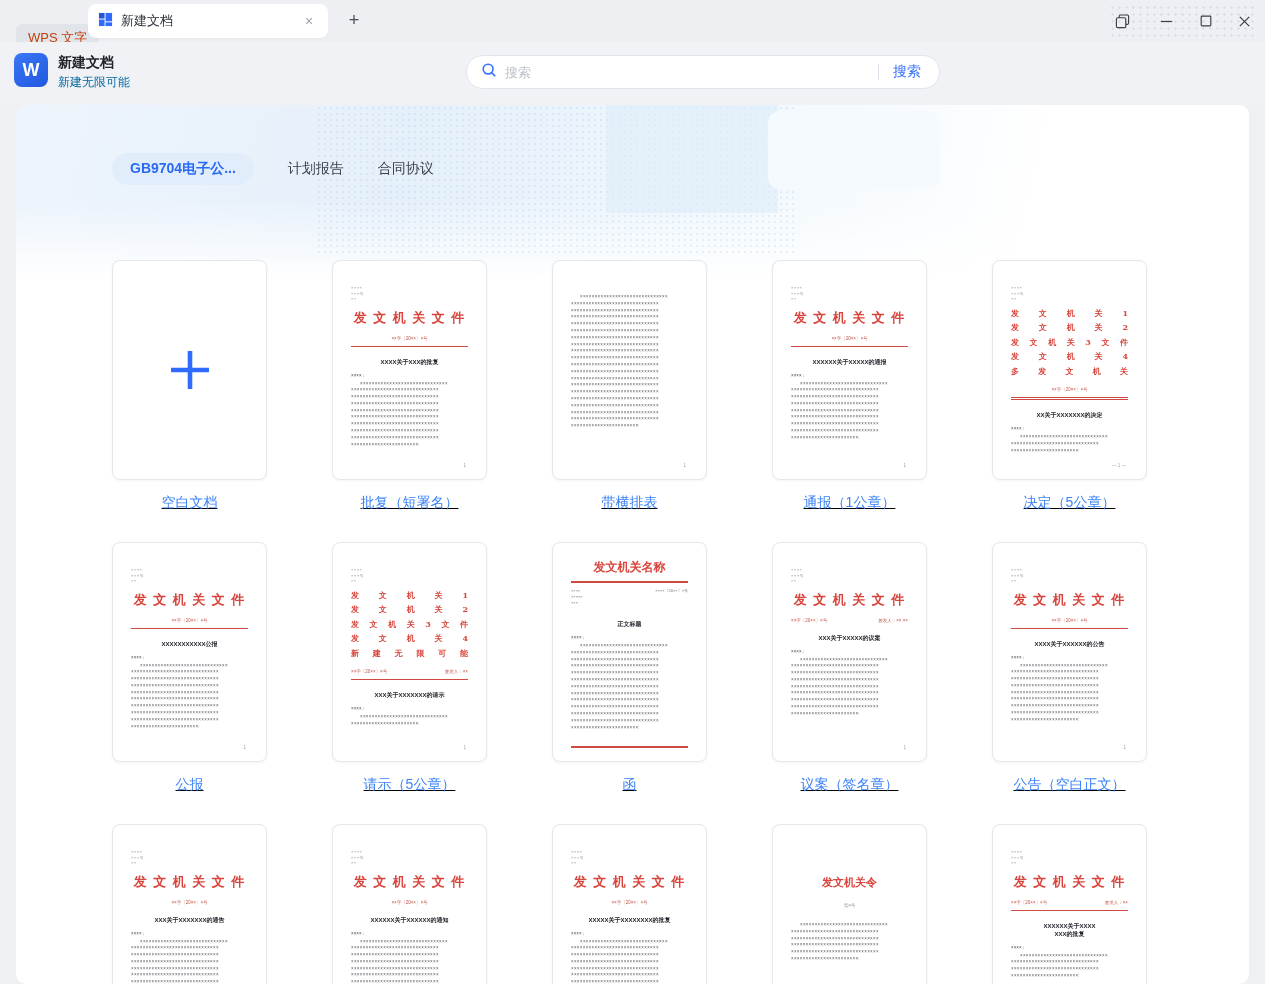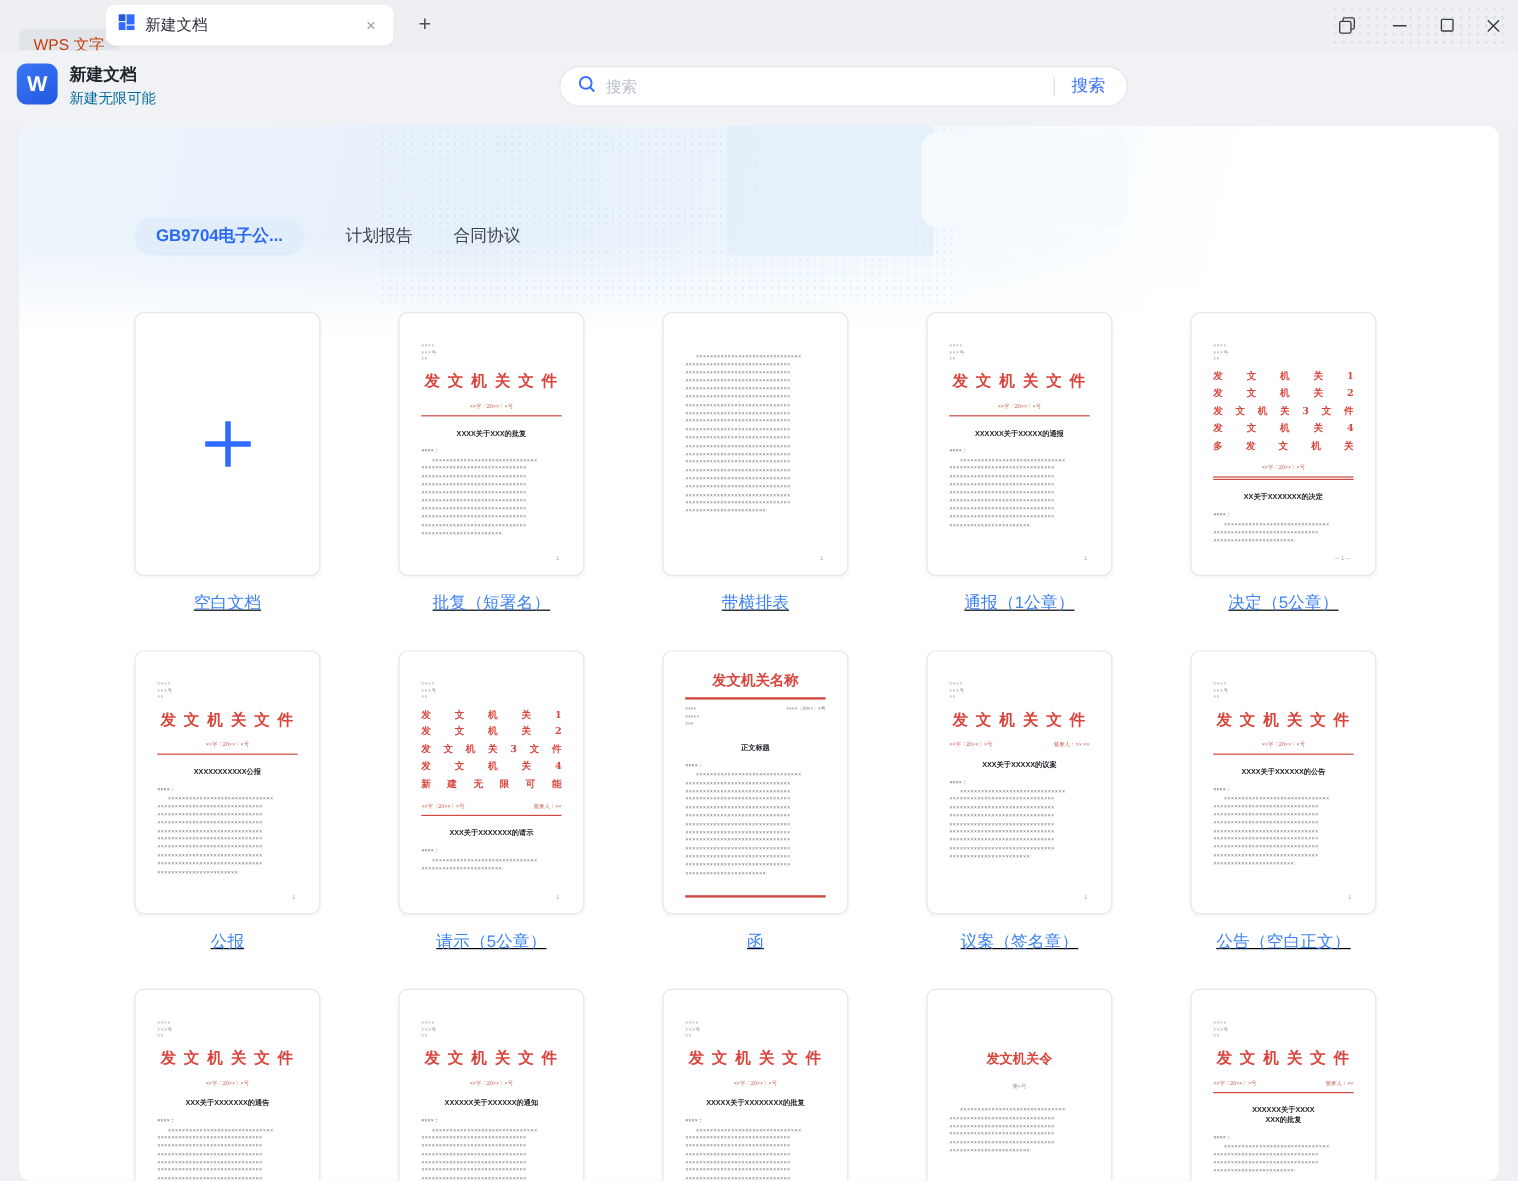--- a/index.html
+++ b/index.html
@@ -40,21 +40,21 @@
   .panel { position:absolute; left:16px; top:105px; width:1233px; height:879px; background:#ffffff;
     border-radius:10px; overflow:hidden; }
   .deco-strip { position:absolute; left:0; top:0; right:0; height:175px;
     background:linear-gradient(180deg, rgba(255,255,255,0) 55%, #ffffff 100%),
                linear-gradient(103deg,#edf4fc 0%, #e6f0fa 32%, #eff7fd 55%, #ffffff 82%); }
   .deco-a { position:absolute; left:590px; top:0; width:172px; height:108px; background:#dfedf9; opacity:.65; }
   .deco-b { position:absolute; left:752px; top:6px; width:172px; height:78px; background:#f4fafe; border-radius:12px; }
   .deco-dots { position:absolute; left:300px; top:0; width:480px; height:150px; opacity:.25;
     background-image:radial-gradient(#9ec5e8 1px, transparent 1.2px); background-size:6px 6px; }
 
-  .pills { position:absolute; left:96px; top:48px; display:flex; align-items:center; gap:34px;margin-top:28px; }
+  .pills { position:absolute; left:96px; top:48px; display:flex; align-items:center; gap:34px; }
   .pill { font-size:14px; color:#3d434d; cursor:pointer; white-space:nowrap; }
   .pill.sel { background:#e2edfc; color:#2a6af2; font-weight:bold; padding:7px 18px; border-radius:16px; }
 
   .grid { position:absolute; left:96px; top:155px; width:1060px;
     display:grid; grid-template-columns:repeat(5,155px); column-gap:65px; row-gap:30px; }
   .cell { width:155px;text-decoration:underline; }
   .card { position:relative; width:155px; height:220px; background:#fff; border:1px solid #e4e7ec;
     border-radius:8px; box-shadow:0 1px 3px rgba(31,35,41,.05); cursor:pointer; overflow:hidden; }
   .cardlabel { margin-top:14px; text-align:center; font-size:14px; color:#3b82f6; height:18px; }
 

